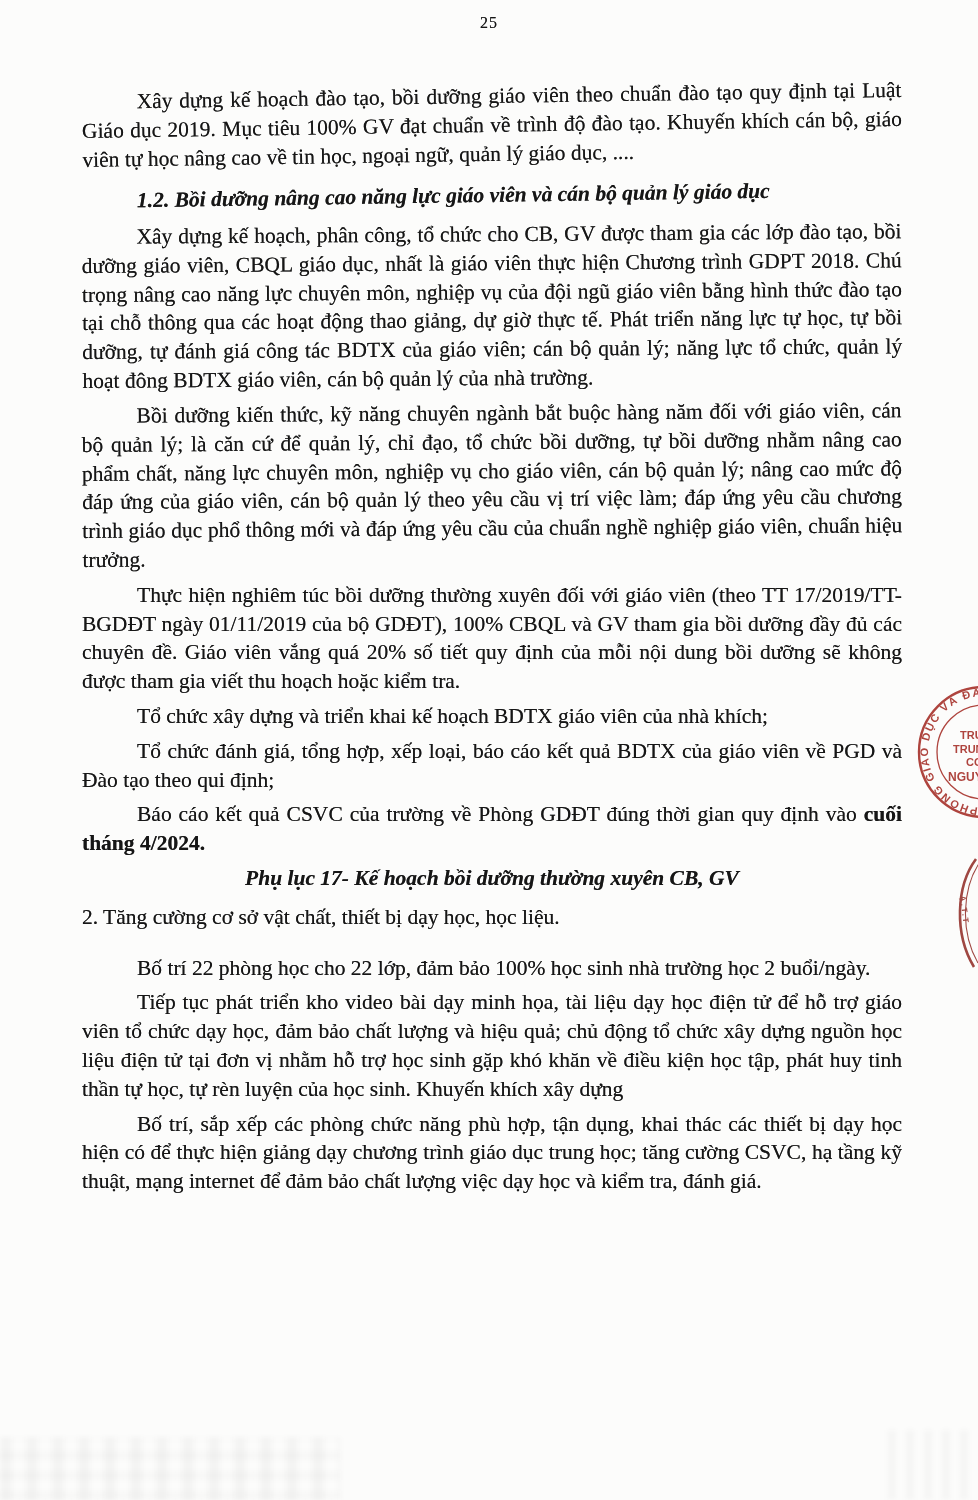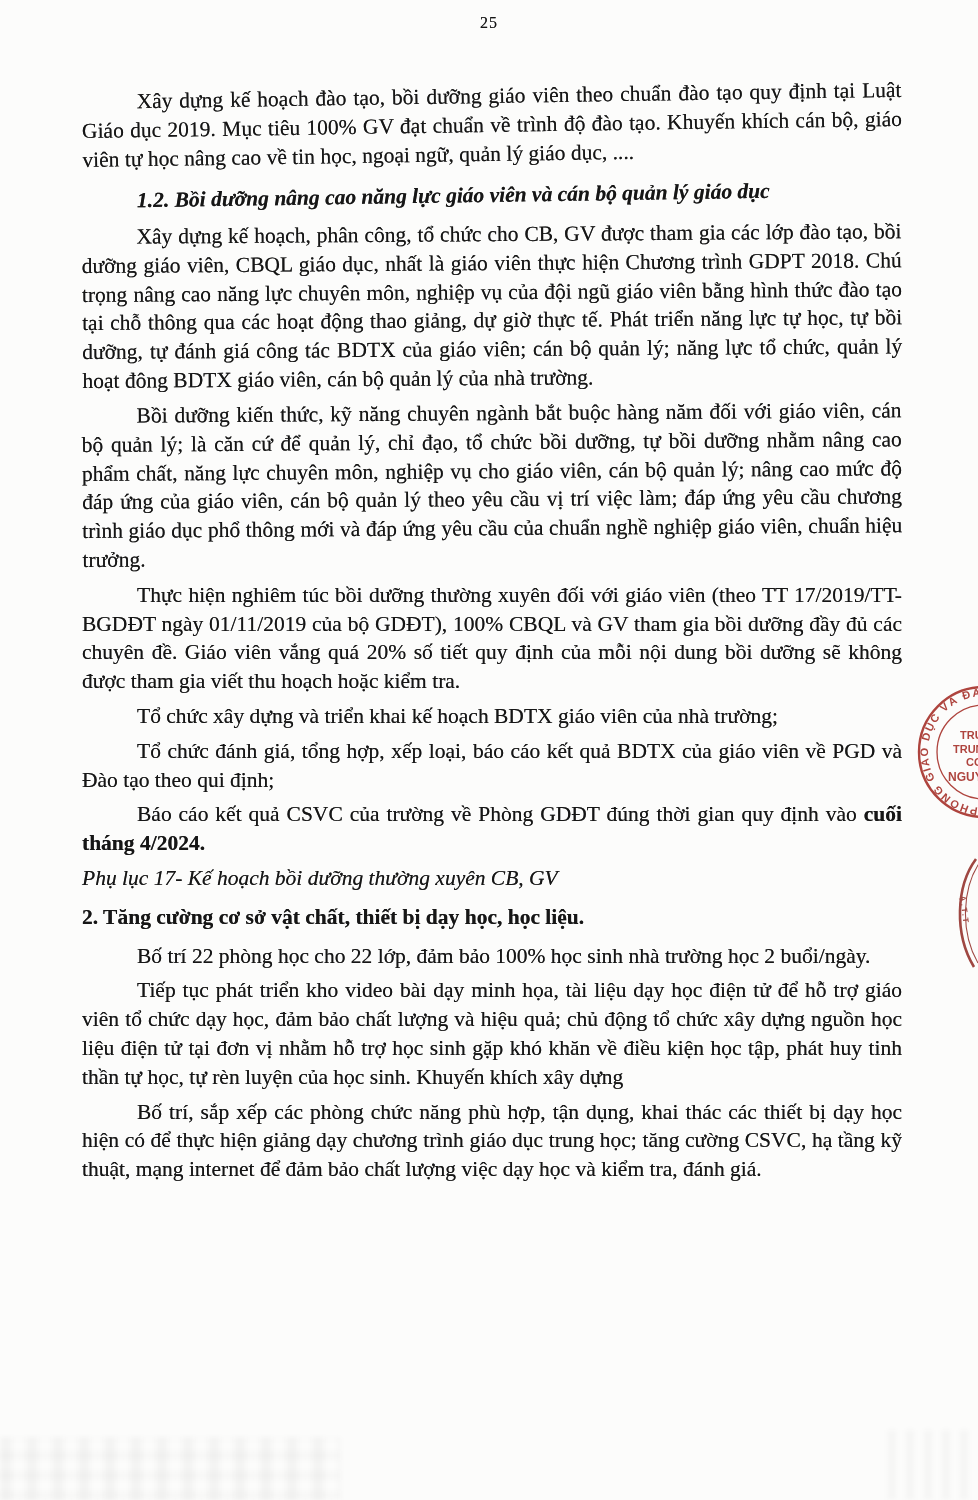--- a/index.html
+++ b/index.html
@@ -16,22 +16,22 @@
   }
   .content{
     position:absolute;left:82px;top:88px;width:820px;
     font-size:21.5px;line-height:28.8px;text-align:justify;
     text-shadow:0 0 .55px rgba(15,15,15,.7);
   }
   .content p,.content h3,.content h4{margin:0 0 6px;font-size:21.5px;}
   .indent{text-indent:55px;}
   .mb-lg{margin-bottom:13px !important;}
   .h-bold-italic{font-weight:bold;font-style:italic;margin:2px 0 7px !important;}
-  .h-bold{font-weight:bold;margin:4px 0 10px !important;}
-  .center-line{font-weight:normal;font-style:italic;margin:1px 0 10px !important;}
+  .h-bold{font-weight:normal;margin:4px 0 22px !important;}
+  .center-line{text-align:center;font-weight:bold;font-style:italic;margin:1px 0 10px !important;}
   .bold{font-weight:bold;}
   .tilt-1{transform:rotate(-0.85deg);transform-origin:0 50%;}
   .tilt-2{transform:rotate(-0.4deg);transform-origin:0 50%;}
   .stamp-clip{
     position:absolute;left:906px;top:676px;width:72px;height:152px;
     overflow:hidden;filter:blur(.3px);opacity:.92;
   }
   .arc-clip{
     position:absolute;left:936px;top:856px;width:42px;height:114px;
     overflow:hidden;filter:blur(.3px);opacity:.85;
@@ -64,21 +64,21 @@
 <body>
 
 <div class="page-number">25</div>
 
 <div class="content">
   <p class="indent tilt-1 mb-lg">Xây dựng kế hoạch đào tạo, bồi dưỡng giáo viên theo chuẩn đào tạo quy định tại Luật Giáo dục 2019. Mục tiêu 100% GV đạt chuẩn về trình độ đào tạo. Khuyến khích cán bộ, giáo viên tự học nâng cao về tin học, ngoại ngữ, quản lý giáo dục, ....</p>
   <h3 class="h-bold-italic indent tilt-1">1.2. Bồi dưỡng nâng cao năng lực giáo viên và cán bộ quản lý giáo dục</h3>
   <p class="indent tilt-2">Xây dựng kế hoạch, phân công, tổ chức cho CB, GV được tham gia các lớp đào tạo, bồi dưỡng giáo viên, CBQL giáo dục, nhất là giáo viên thực hiện Chương trình GDPT 2018. Chú trọng nâng cao năng lực chuyên môn, nghiệp vụ của đội ngũ giáo viên bằng hình thức đào tạo tại chỗ thông qua các hoạt động thao giảng, dự giờ thực tế. Phát triển năng lực tự học, tự bồi dưỡng, tự đánh giá công tác BDTX của giáo viên; cán bộ quản lý; năng lực tổ chức, quản lý hoạt đông BDTX giáo viên, cán bộ quản lý của nhà trường.</p>
   <p class="indent tilt-2">Bồi dưỡng kiến thức, kỹ năng chuyên ngành bắt buộc hàng năm đối với giáo viên, cán bộ quản lý; là căn cứ để quản lý, chỉ đạo, tổ chức bồi dưỡng, tự bồi dưỡng nhằm nâng cao phẩm chất, năng lực chuyên môn, nghiệp vụ cho giáo viên, cán bộ quản lý; nâng cao mức độ đáp ứng của giáo viên, cán bộ quản lý theo yêu cầu vị trí việc làm; đáp ứng yêu cầu chương trình giáo dục phổ thông mới và đáp ứng yêu cầu của chuẩn nghề nghiệp giáo viên, chuẩn hiệu trưởng.</p>
   <p class="indent">Thực hiện nghiêm túc bồi dưỡng thường xuyên đối với giáo viên (theo TT 17/2019/TT-BGDĐT ngày 01/11/2019 của bộ GDĐT), 100% CBQL và GV tham gia bồi dưỡng đầy đủ các chuyên đề. Giáo viên vắng quá 20% số tiết quy định của mỗi nội dung bồi dưỡng sẽ không được tham gia viết thu hoạch hoặc kiểm tra.</p>
-  <p class="indent">Tổ chức xây dựng và triển khai kế hoạch BDTX giáo viên của nhà trường;</p>
+  <p class="indent">Tổ chức xây dựng và triển khai kế hoạch BDTX giáo viên của nhà khích;</p>
   <p class="indent">Tổ chức đánh giá, tổng hợp, xếp loại, báo cáo kết quả BDTX của giáo viên về PGD và Đào tạo theo qui định;</p>
   <p class="indent"><span>Báo cáo kết quả CSVC của trường về Phòng GDĐT đúng thời gian quy định vào</span> <span class="bold">cuối tháng 4/2024.</span></p>
   <p class="center-line">Phụ lục 17- Kế hoạch bồi dưỡng thường xuyên CB, GV</p>
   <h4 class="h-bold">2. Tăng cường cơ sở vật chất, thiết bị dạy học, học liệu.</h4>
   <p class="indent">Bố trí 22 phòng học cho 22 lớp, đảm bảo 100% học sinh nhà trường học 2 buổi/ngày.</p>
   <p class="indent">Tiếp tục phát triển kho video bài dạy minh họa, tài liệu dạy học điện tử để hỗ trợ giáo viên tổ chức dạy học, đảm bảo chất lượng và hiệu quả; chủ động tổ chức xây dựng nguồn học liệu điện tử tại đơn vị nhằm hỗ trợ học sinh gặp khó khăn về điều kiện học tập, phát huy tinh thần tự học, tự rèn luyện của học sinh. Khuyến khích xây dựng</p>
   <p class="indent">Bố trí, sắp xếp các phòng chức năng phù hợp, tận dụng, khai thác các thiết bị dạy học hiện có để thực hiện giảng dạy chương trình giáo dục trung học; tăng cường CSVC, hạ tầng kỹ thuật, mạng internet để đảm bảo chất lượng việc dạy học và kiểm tra, đánh giá.</p>
 </div>
 
 <div class="stamp-clip">

